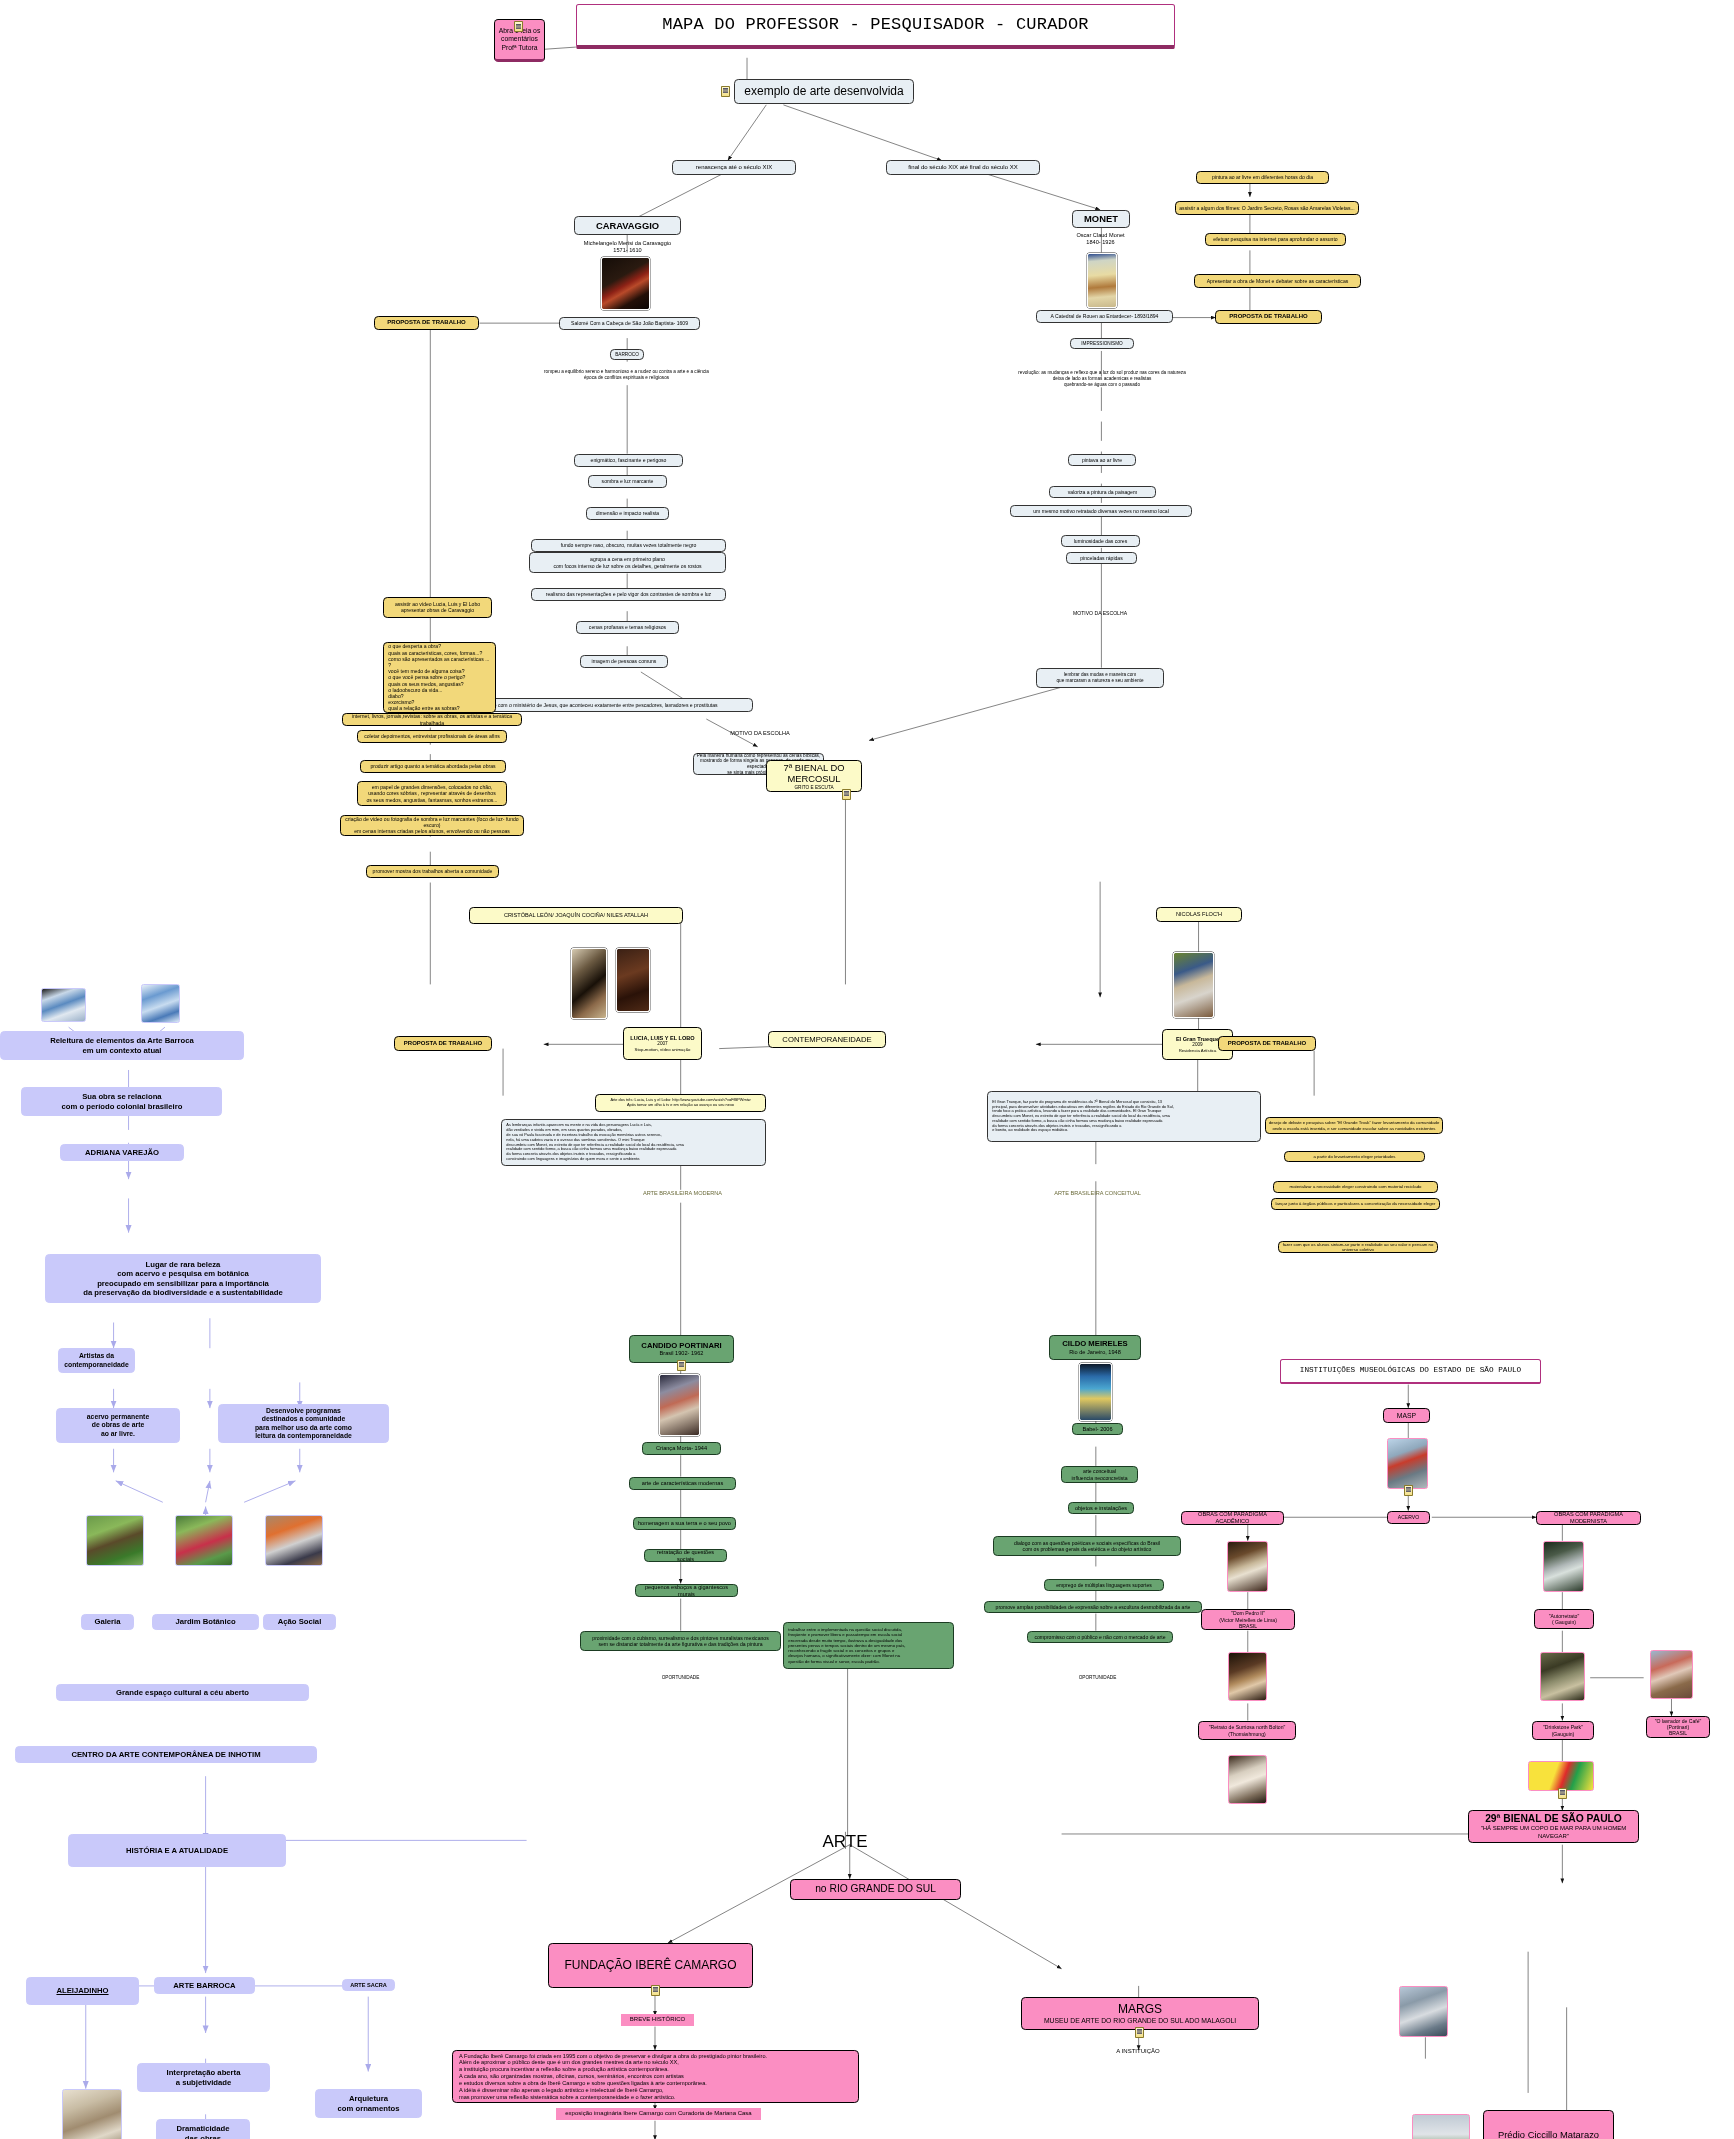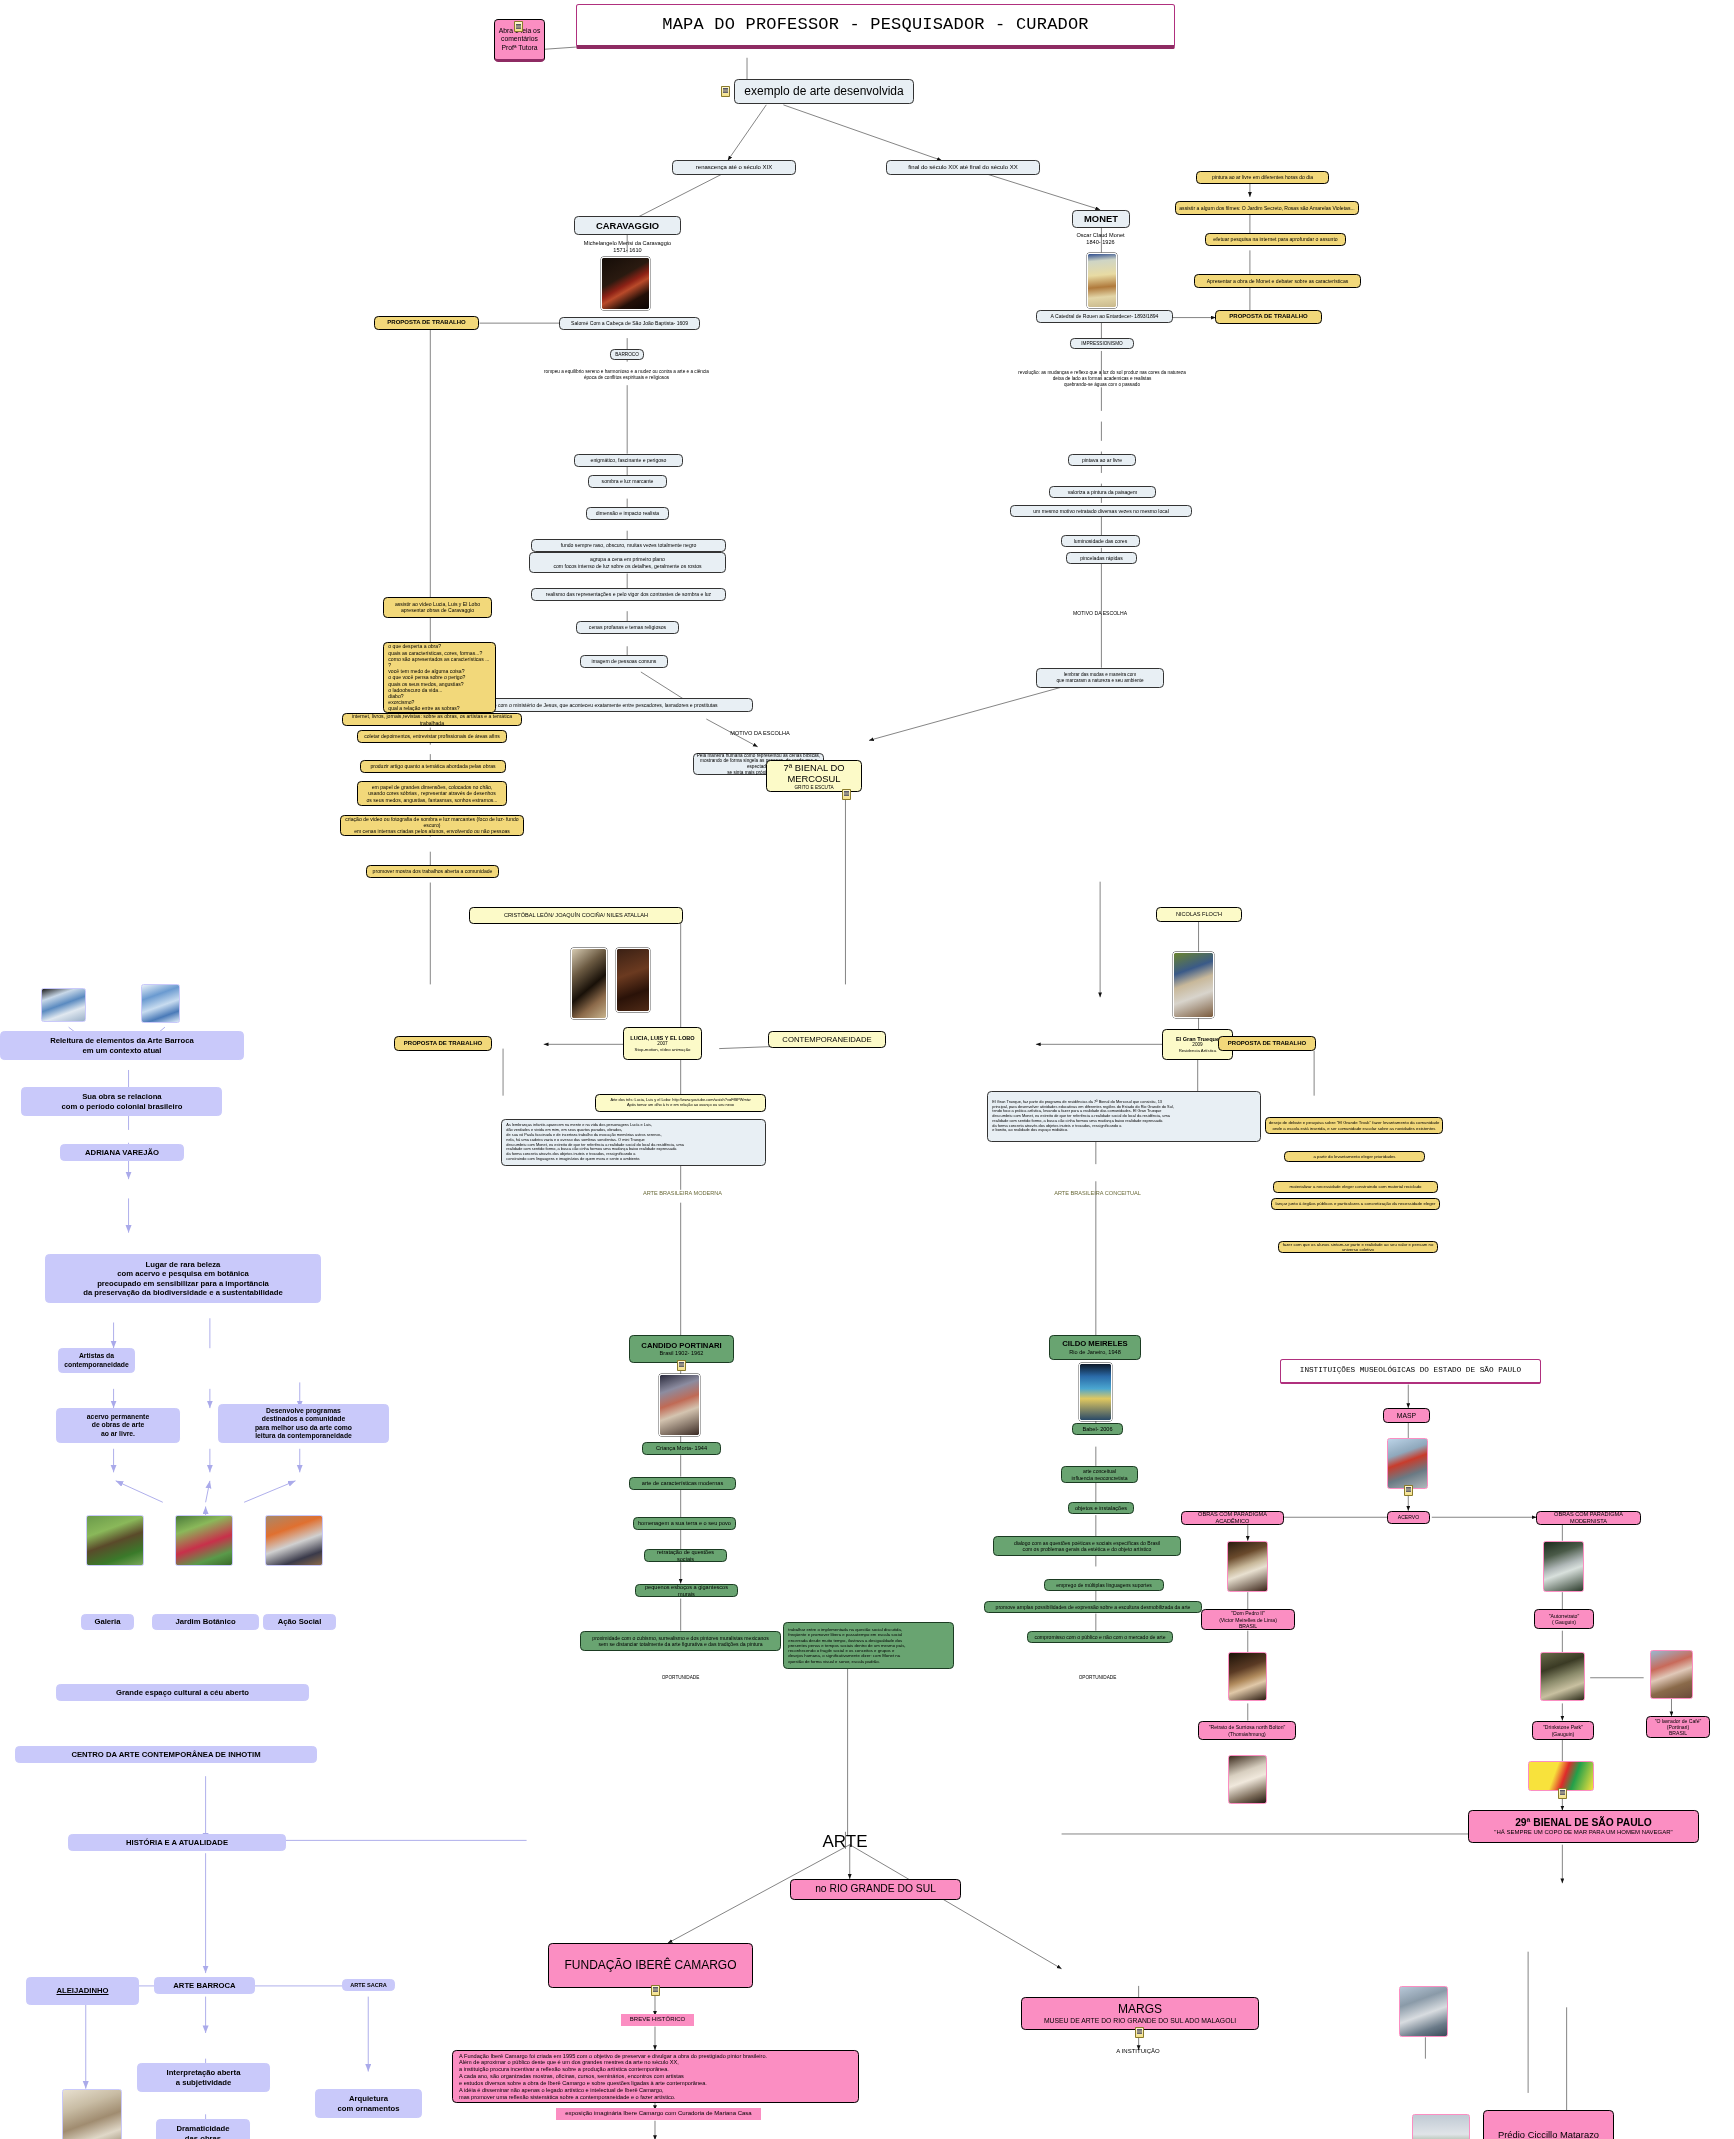--- a/index.html
+++ b/index.html
@@ -433,21 +433,21 @@
 (Gauguin)</div>
   <div class="img imgP" style="left:1650px;top:1650px;width:43px;height:49px;
        background:linear-gradient(160deg,#9ab8d0 0%,#c86a5a 32%,#e0c8b8 50%,#8a6a4a 72%,#6a4a3a 100%);"></div>
   <div class="node pink t12" style="left:1646px;top:1716px;width:64px;height:22px;">"O lavrador de Café"
 (Portinari)
 BRASIL</div>
   <div class="img imgP" style="left:1528px;top:1761px;width:66px;height:30px;
        background:linear-gradient(110deg,#f8e23c 0%,#f8e23c 40%,#e02a2a 55%,#22a04a 70%,#f8e23c 100%);"></div>
   <div class="note" style="left:1558px;top:1788px;"></div>
 
-  <div class="node pink" style="left:1468px;top:1810px;width:231px;height:33px;flex-direction:column;">
+  <div class="node pink" style="left:1468px;top:1810px;width:171px;height:33px;flex-direction:column;">
     <span class="t24 b">29ª BIENAL DE SÃO PAULO</span>
     <span class="t14">"HÁ SEMPRE UM COPO DE MAR PARA UM HOMEM NAVEGAR"</span>
   </div>
   <div class="img imgP" style="left:1399px;top:1986px;width:49px;height:51px;
        background:linear-gradient(160deg,#b8c8d8 0%,#8a9aa8 30%,#d8dce0 55%,#6a7a88 80%,#3a4a58 100%);"></div>
   <div class="img imgP" style="left:1412px;top:2114px;width:58px;height:79px;
        background:linear-gradient(180deg,#c0cad4 0%,#e0e4e8 25%,#6a8a5a 48%,#9ab07c 70%,#b0b8bc 100%);"></div>
   <div class="node pink t22" style="left:1483px;top:2076px;width:131px;height:49px;margin-top:34px;">Prédio Ciccillo Matarazo</div>
 
   <div class="node plain t40" style="left:798px;top:1830px;width:94px;height:25px;">ARTE</div>
@@ -482,21 +482,21 @@
        background:linear-gradient(160deg,#4a7a3a 0%,#8ab85a 26%,#c8304a 56%,#5a9a4a 80%,#3a6a2a 100%);"></div>
   <div class="img imgL" style="left:265px;top:1515px;width:58px;height:51px;
        background:linear-gradient(160deg,#a8886a 0%,#e07030 30%,#d0d0d0 55%,#3a3a4a 80%,#8a6a4a 100%);"></div>
 
   <div class="node lavender t18" style="left:81px;top:1614px;width:53px;height:16.3px;">Galeria</div>
   <div class="node lavender t18" style="left:152px;top:1614px;width:107px;height:16.3px;">Jardim Botânico</div>
   <div class="node lavender t18" style="left:263px;top:1614px;width:73px;height:16.3px;">Ação Social</div>
   <div class="node lavender t18" style="left:56px;top:1684px;width:253px;height:17px;">Grande espaço cultural a céu aberto</div>
   <div class="node lavender t18" style="left:15px;top:1746px;width:302px;height:17px;">CENTRO DA ARTE CONTEMPORÂNEA DE INHOTIM</div>
 
-  <div class="node lavender t18" style="left:68px;top:1834px;width:218px;height:17px;">HISTÓRIA E A ATUALIDADE</div>
+  <div class="node lavender t18" style="left:68px;top:1834px;width:218px;height:33px;">HISTÓRIA E A ATUALIDADE</div>
   <div class="node lavender t18" style="left:26px;top:1977px;width:113px;height:28px;text-decoration:underline;">ALEIJADINHO</div>
   <div class="node lavender t18" style="left:154px;top:1977px;width:101px;height:17px;">ARTE BARROCA</div>
   <div class="node lavender t13" style="left:342px;top:1979px;width:53px;height:12px;">ARTE SACRA</div>
 
   <div class="img imgL" style="left:62px;top:2089px;width:60px;height:62px;
        background:linear-gradient(160deg,#e8e0d0 0%,#c8bca4 28%,#a08c70 52%,#e0d8c8 74%,#8a7a60 100%);"></div>
 
   <div class="node lavender t18" style="left:137px;top:2063px;width:133px;height:29px;">Interpretação aberta
 a subjetividade</div>
   <div class="node lavender t18" style="left:156px;top:2119px;width:94px;height:29px;">Dramaticidade

